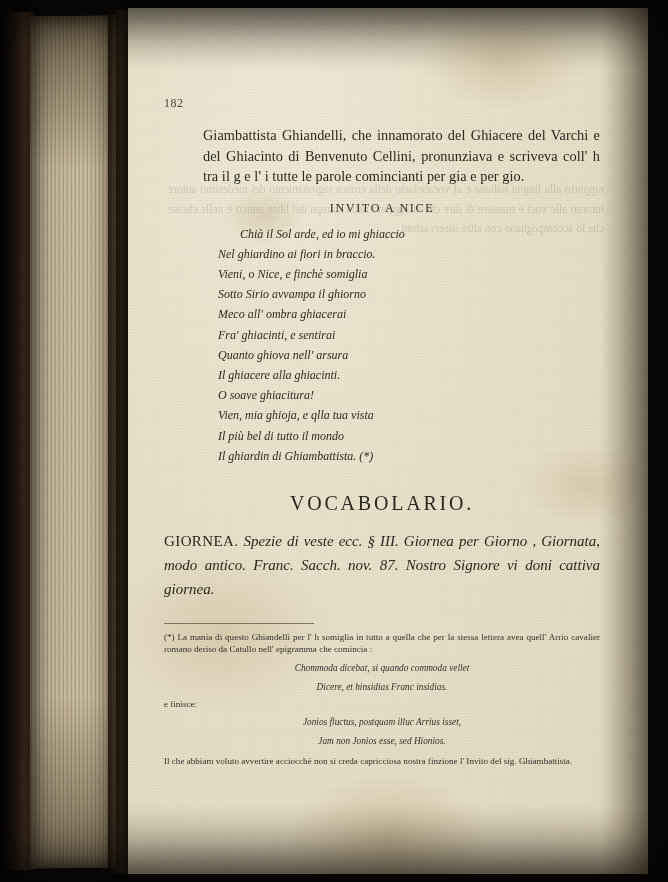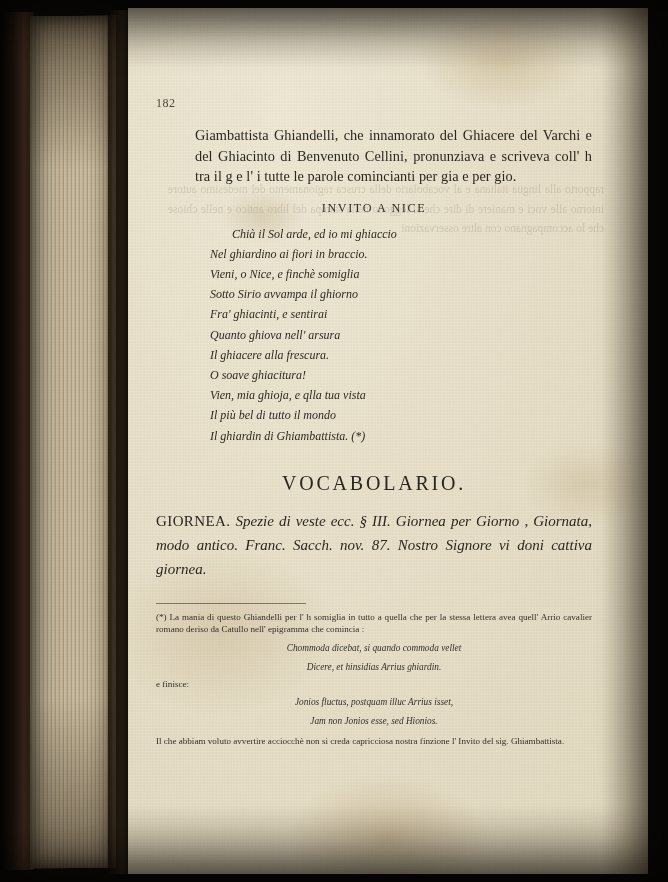--- a/index.html
+++ b/index.html
@@ -128,21 +128,21 @@
     line-height: 19.5px;
     text-align: justify;
     filter: blur(0.4px);
     pointer-events: none;
     user-select: none;
   }
 
   
   .typeblock {
     position: absolute;
-    left: 156px;
+    left: 164px;
     top: 96px;
     width: 436px;
     color: #2e2b22;
   }
 
   .folio {
     font-family: "Liberation Serif", serif;
     font-size: 12px;
     letter-spacing: 0.5px;
     color: #3a362b;
@@ -262,41 +262,42 @@
       <span>Giambattista Ghiandelli, che innamorato del Ghiacere del Varchi e del Ghiacinto di Benvenuto Cellini, pronunziava e scriveva coll' h tra il g e l' i tutte le parole comincianti per gia e per gio.</span>
     </div>
 
     <div class="poem-title">INVITO A NICE</div>
 
     <div class="poem">
       <div class="l indent">Chià il Sol arde, ed io mi ghiaccio</div>
       <div class="l">Nel ghiardino ai fiori in braccio.</div>
       <div class="l">Vieni, o Nice, e finchè somiglia</div>
       <div class="l">Sotto Sirio avvampa il ghiorno</div>
+      <div class="l">Meco all' ombra ghiacerai</div>
       <div class="l">Fra' ghiacinti, e sentirai</div>
       <div class="l">Quanto ghiova nell' arsura</div>
-      <div class="l">Il ghiacere alla frescura.</div>
+      <div class="l">Il ghiacere alla ghiacinti.</div>
       <div class="l">O soave ghiacitura!</div>
       <div class="l">Vien, mia ghioja, e qlla tua vista</div>
       <div class="l">Il più bel di tutto il mondo</div>
       <div class="l">Il ghiardin di Ghiambattista. (*)</div>
     </div>
 
     <div class="vocab-head">VOCABOLARIO.</div>
 
     <div class="entry">
       <span class="lemma">GIORNEA.</span><i> Spezie di veste ecc. § III. Giornea per Giorno , Giornata, modo antico. Franc. Sacch. nov. 87. Nostro Signore vi doni cattiva giornea.</i>
     </div>
 
     <div class="rule"></div>
 
     <div class="note">(*) La mania di questo Ghiandelli per l' h somiglia in tutto a quella che per la stessa lettera avea quell' Arrio cavalier romano deriso da Catullo nell' epigramma che comincia :</div>
 
     <div class="note-center">Chommoda dicebat, si quando commoda vellet</div>
-    <div class="note-center">Dicere, et hinsidias Arrius ghiardin.</div>
+    <div class="note-center">Dicere, et hinsidias Franc insidias.</div>
 
     <div class="note-left">e finisce:</div>
 
     <div class="note-center">Jonios fluctus, postquam illuc Arrius isset,</div>
     <div class="note-center">Jam non Jonios esse, sed Hionios.</div>
 
     <div class="note-tail">Il che abbiam voluto avvertire acciocchè non si creda capricciosa nostra finzione l' Invito del sig. Ghiambattista.</div>
 
   </div>
 

